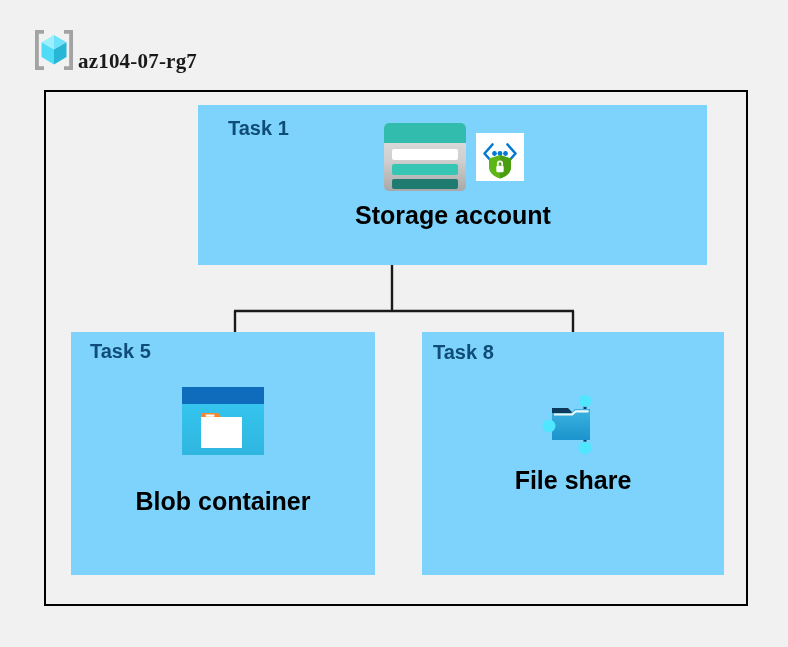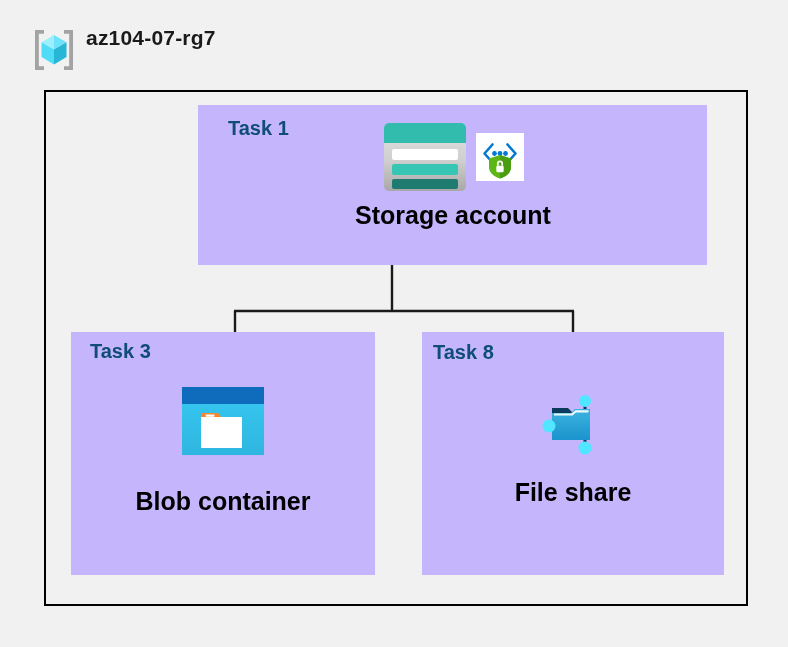--- a/index.html
+++ b/index.html
@@ -16,22 +16,23 @@
     overflow: hidden;
     -webkit-font-smoothing: antialiased;
   }
 
   
   #rg-header {
     position: absolute;
     left: 30px;
     top: 26px;
     display: flex;
-    align-items: flex-start;
-    gap: 8px;
+    align-items: flex-end;
+    gap: 0;
+    font-family: Liberation Serif, serif;
   }
   #rg-icon {
     width: 48px;
     height: 48px;
     display: block;
   }
   #rg-title {
     font-size: 21px;
     font-weight: bold;
     color: #1a1a1a;
@@ -47,21 +48,21 @@
     width: 704px;
     height: 516px;
     border: 2px solid #000000;
     box-sizing: border-box;
     background: transparent;
   }
 
   
   .task-panel {
     position: absolute;
-    background: #c4b5fd;
+    background: #7dd3fc;
     box-sizing: border-box;
   }
   #panel-task1 {
     left: 198px;
     top: 105px;
     width: 509px;
     height: 160px;
   }
   #panel-task5 {
     left: 71px;
@@ -121,21 +122,21 @@
     top: 55px;
     width: 240px;
   }
   #node-blob .node-caption { margin-top: 32px; }
 
   #node-fileshare {
     left: 36px;
     top: 50px;
     width: 230px;
   }
-  #node-fileshare .node-caption { margin-top: 20px; }
+  #node-fileshare .node-caption { margin-top: 8px; }
 
   
   #connectors {
     position: absolute;
     left: 0;
     top: 0;
     width: 788px;
     height: 647px;
     pointer-events: none;
   }
@@ -214,21 +215,21 @@
 
         <path d="M21.8 32.8 L21.8 30.6 A2.2 2.2 0 0 1 26.2 30.6 L26.2 32.8" fill="none" stroke="#ffffff" stroke-width="1.7"></path>
       </svg>
 
     </div>
     <div class="node-caption">Storage account</div>
   </div>
 </div>
 
 <div class="task-panel" id="panel-task5">
-  <div class="task-label" id="label-task5">Task 3</div>
+  <div class="task-label" id="label-task5">Task 5</div>
 
   <div class="node" id="node-blob">
     <svg width="82" height="68" viewBox="0 0 82 68" aria-hidden="true">
       <defs>
         <linearGradient id="blobBody" x1="0" y1="0" x2="0" y2="1">
           <stop offset="0%" stop-color="#36c9f2"></stop>
           <stop offset="100%" stop-color="#2fb6e0"></stop>
         </linearGradient>
       </defs>
       <rect x="0" y="0" width="82" height="68" fill="url(#blobBody)"></rect>

